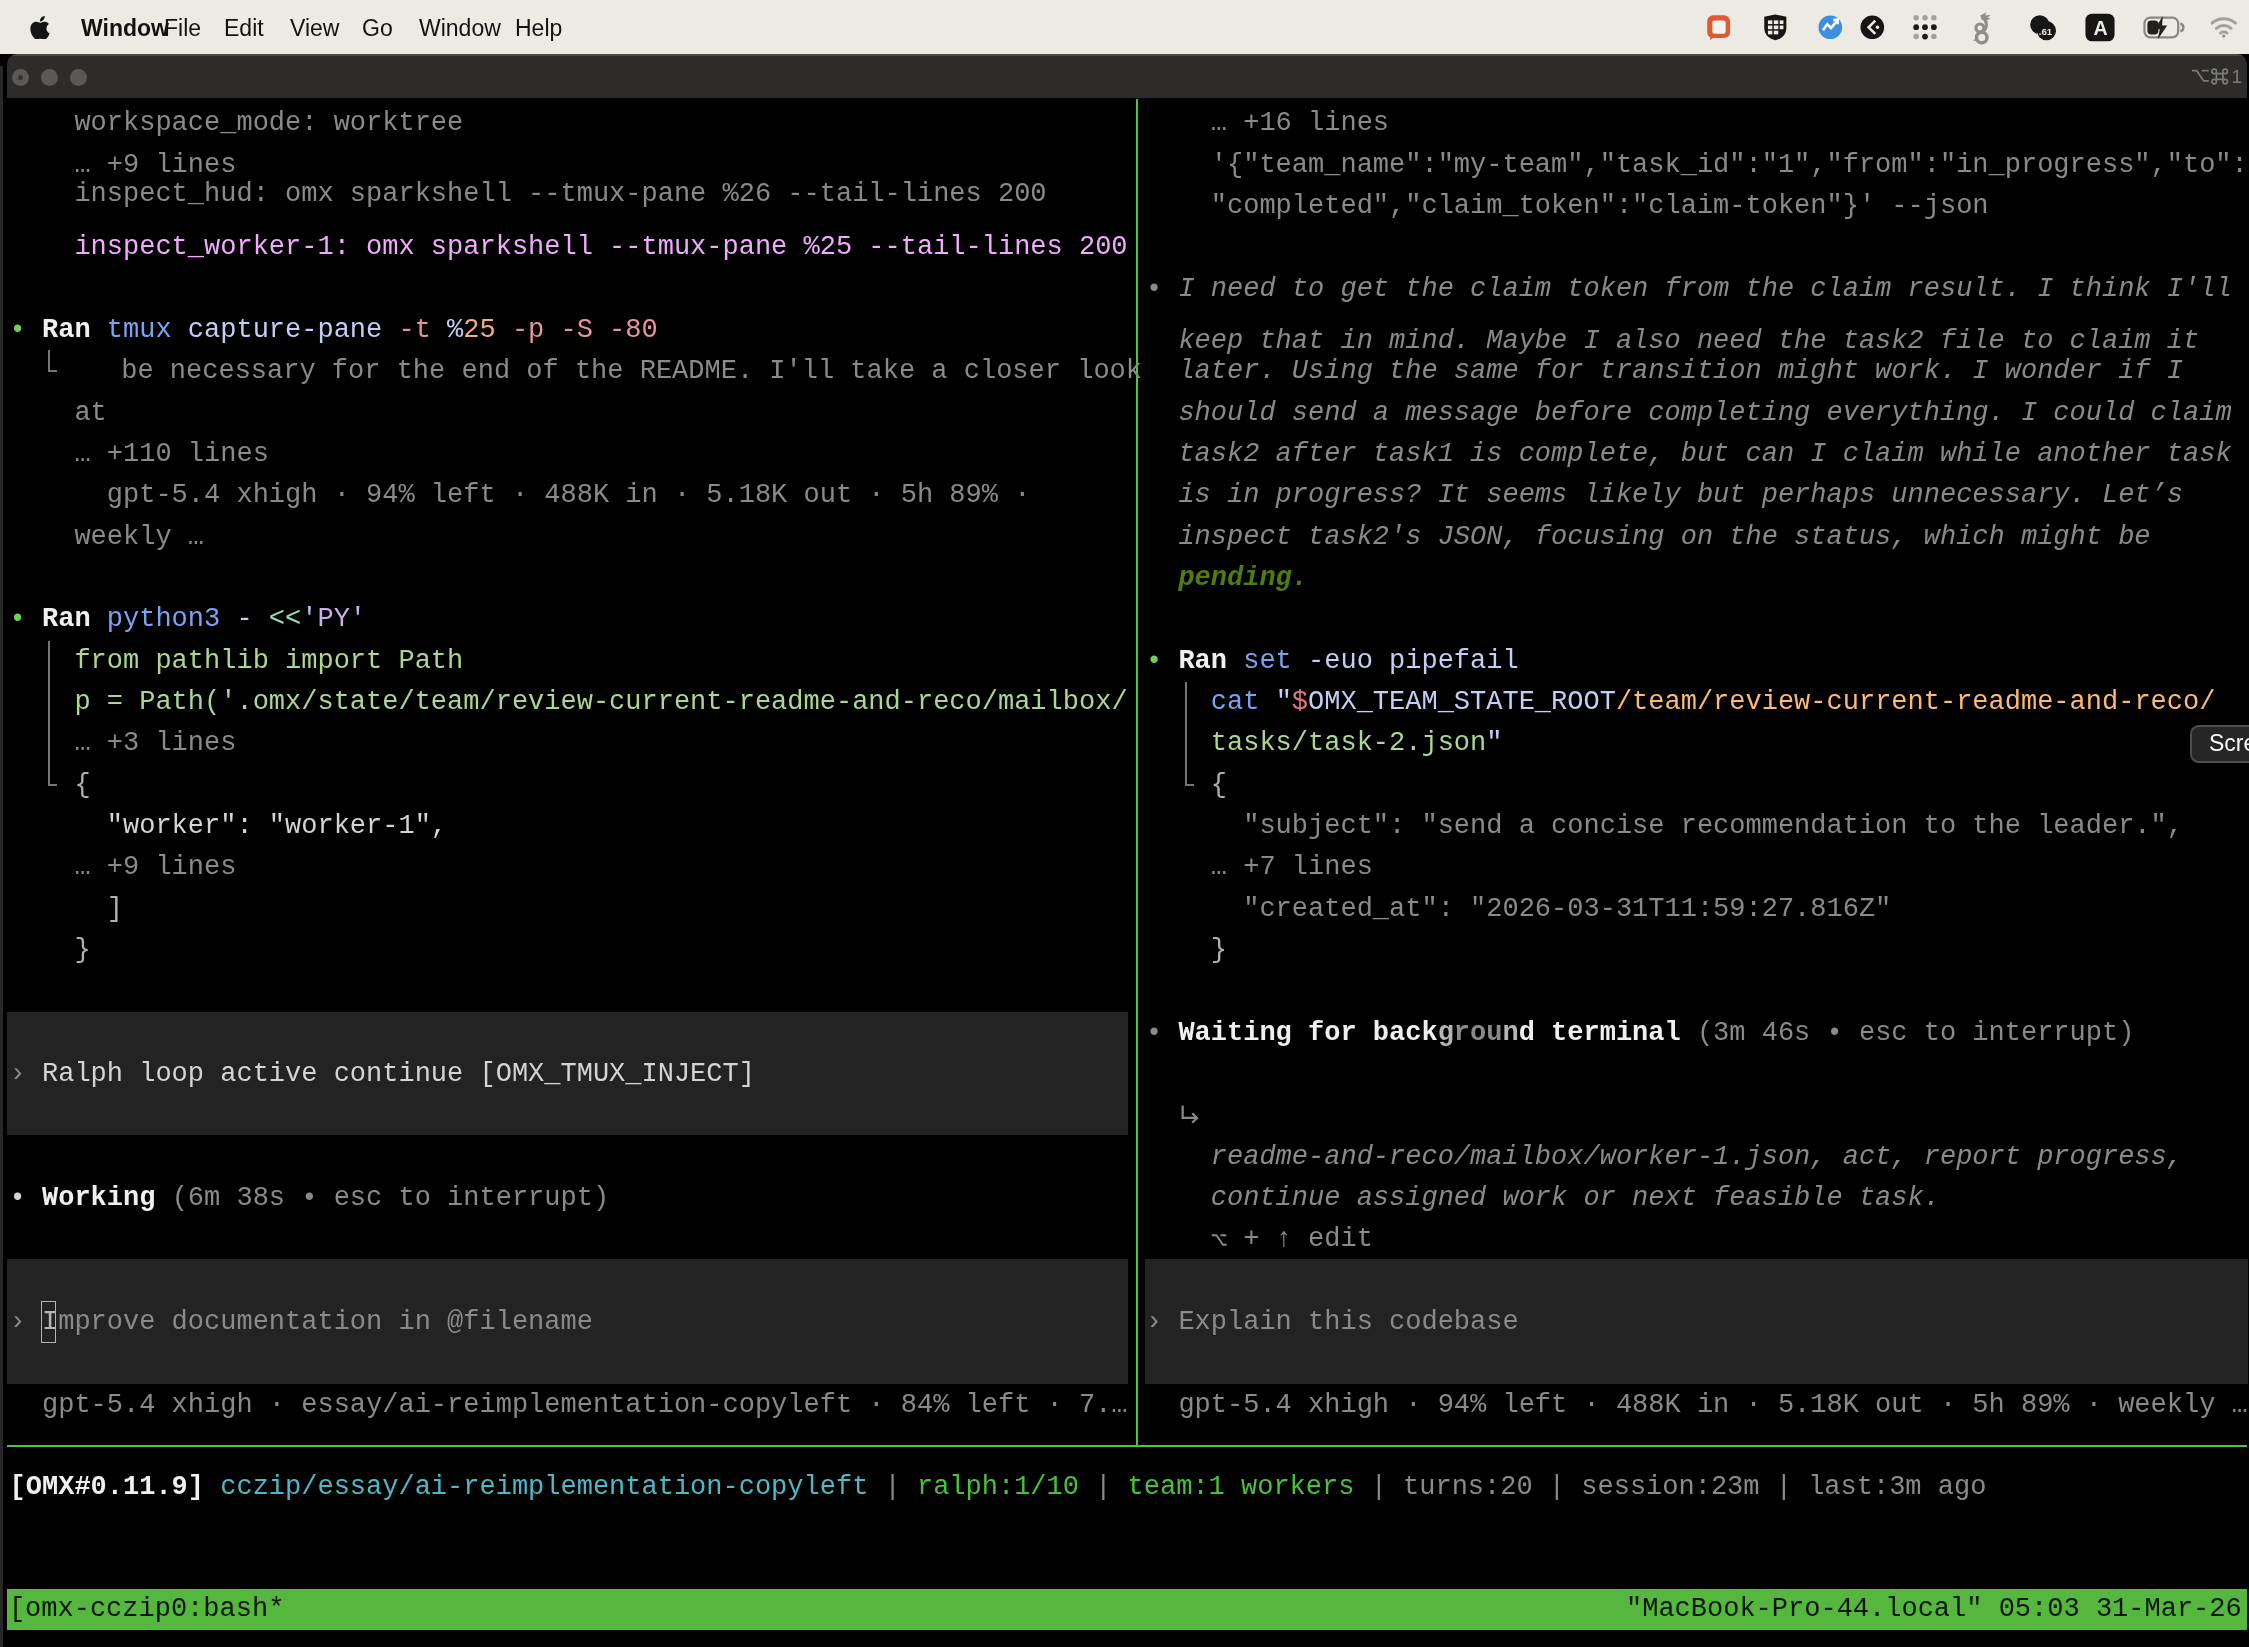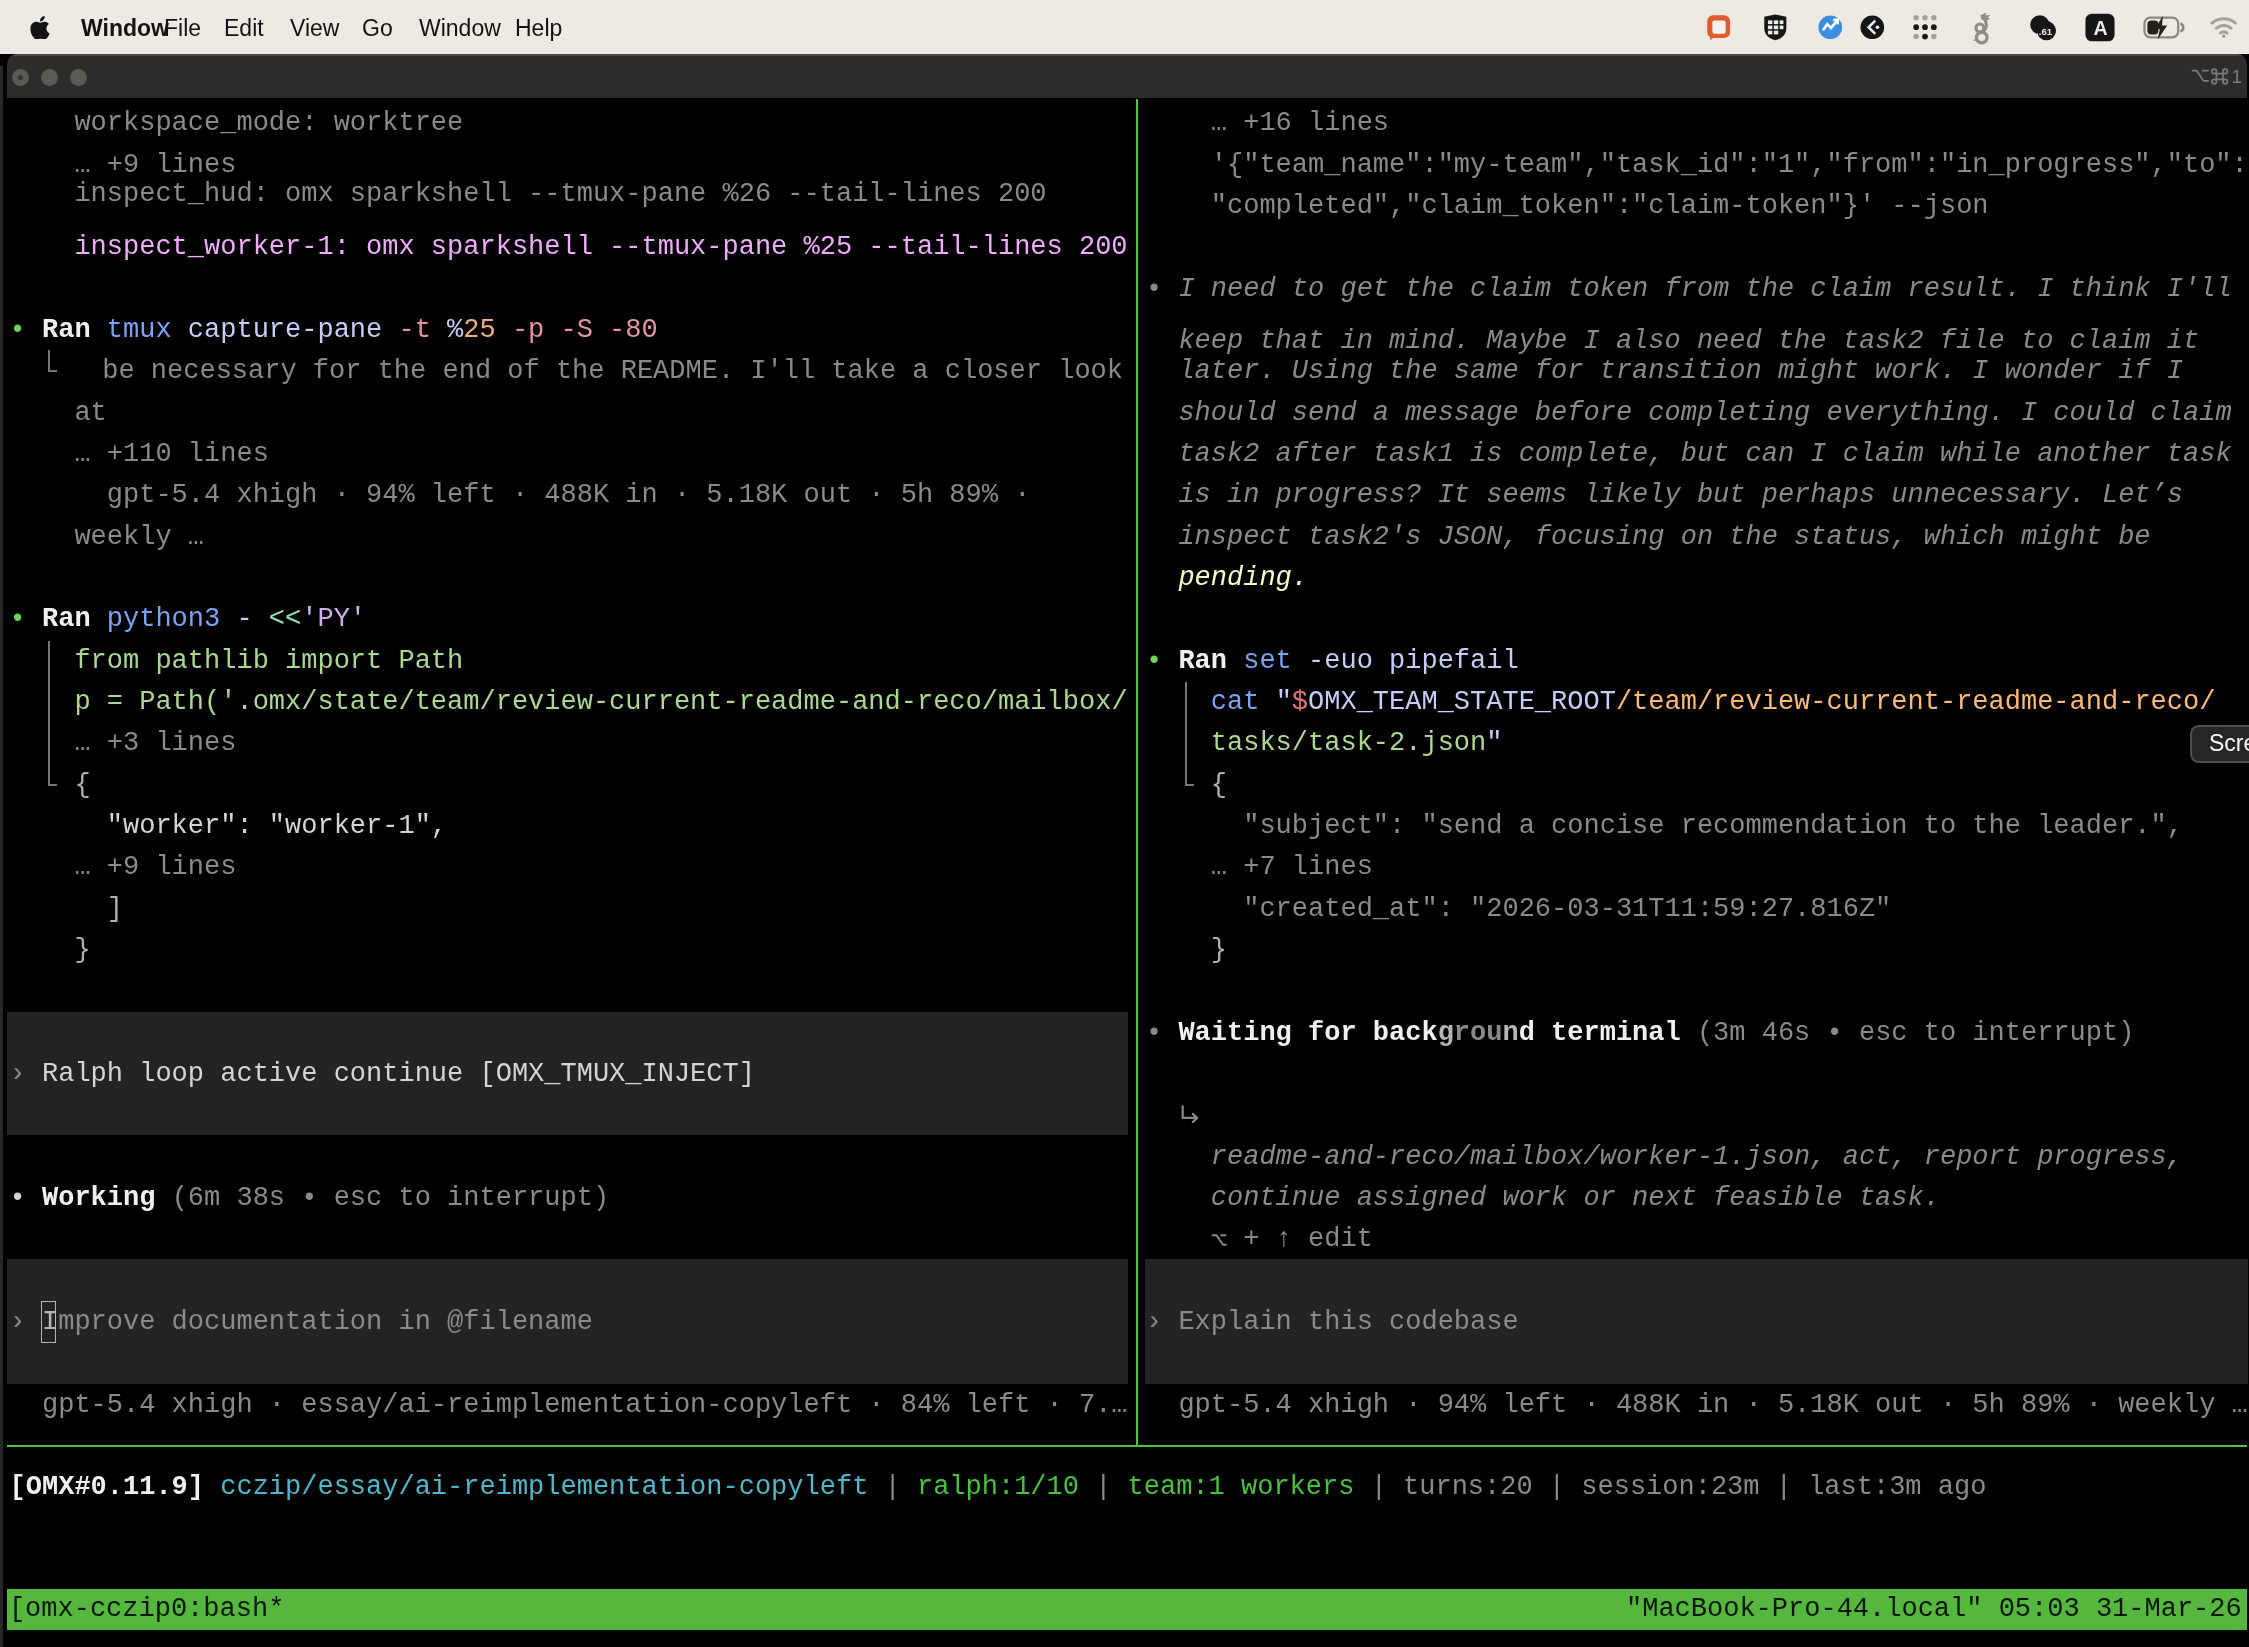--- a/index.html
+++ b/index.html
@@ -139,21 +139,21 @@
   <path d="M34.5 9 h9 M34.5 17 h9 M34.5 9 v8 M43.5 9 v8"></path>
  </g>
  <text x="55" y="22" font-family="Liberation Sans" font-size="26" fill="#7b7b79">1</text>
 </svg>
 
 <div class="tr" style="left:9.6px;top:103px;"><span style="color:#8a8a8a;">    workspace_mode: worktree</span></div>
 <div class="tr" style="left:9.6px;top:145px;"><span style="color:#8a8a8a;">    … +9 lines</span></div>
 <div class="tr" style="left:9.6px;top:174px;"><span style="color:#8a8a8a;">    inspect_hud: omx sparkshell --tmux-pane %26 --tail-lines 200</span></div>
 <div class="tr" style="left:9.6px;top:227px;"><span style="color:#f0abfc;">    inspect_worker-1: omx sparkshell --tmux-pane %25 --tail-lines 200</span></div>
 <div class="tr" style="left:9.6px;top:310px;"><span style="color:#70d158;">• </span><span style="color:#f0f0f0;font-weight:bold;">Ran</span> <span style="color:#7ba3f3;">tmux</span> <span style="color:#c4cdf6;">capture-pane</span> <span style="color:#e793a0;">-t</span> <span style="color:#c4cdf6;">%</span><span style="color:#efae7b;">25</span> <span style="color:#e793a0;">-p</span> <span style="color:#e793a0;">-S</span> <span style="color:#e793a0;">-80</span></div>
-<div class="tr" style="left:5px;top:351px;">      <span style="color:#8a8a8a;">be necessary for the end of the README. I'll take a closer look</span></div>
+<div class="tr" style="left:24px;top:351px;">      <span style="color:#8a8a8a;">be necessary for the end of the README. I'll take a closer look</span></div>
 <div class="tr" style="left:9.6px;top:393px;"><span style="color:#8a8a8a;">    at</span></div>
 <div class="tr" style="left:9.6px;top:434px;"><span style="color:#8a8a8a;">    … +110 lines</span></div>
 <div class="tr" style="left:9.6px;top:475px;"><span style="color:#8a8a8a;">      gpt-5.4 xhigh · 94% left · 488K in · 5.18K out · 5h 89% ·</span></div>
 <div class="tr" style="left:9.6px;top:517px;"><span style="color:#8a8a8a;">    weekly …</span></div>
 <div class="tr" style="left:9.6px;top:599px;"><span style="color:#70d158;">• </span><span style="color:#f0f0f0;font-weight:bold;">Ran</span> <span style="color:#7ba3f3;">python3</span> <span style="color:#c4cdf6;">-</span> <span style="color:#92e2c0;">&lt;&lt;</span><span style="color:#cfaef0;">'PY'</span></div>
 <div class="tr" style="left:9.6px;top:641px;">    <span style="color:#abd791;">from pathlib import Path</span></div>
 <div class="tr" style="left:9.6px;top:682px;">    <span style="color:#abd791;">p = Path('.omx/state/team/review-current-readme-and-reco/mailbox/</span></div>
 <div class="tr" style="left:9.6px;top:723px;">    <span style="color:#8a8a8a;">… +3 lines</span></div>
 <div class="tr" style="left:9.6px;top:765px;">    <span style="color:#b0b0b0;">{</span></div>
 <div class="tr" style="left:9.6px;top:806px;"><span style="color:#d4d4d4;">      "worker": "worker-1",</span></div>
@@ -167,21 +167,21 @@
 <div class="tr" style="left:1146px;top:103px;"><span style="color:#8a8a8a;">    … +16 lines</span></div>
 <div class="tr" style="left:1146px;top:145px;"><span style="color:#8a8a8a;">    '{"team_name":"my-team","task_id":"1","from":"in_progress","to":</span></div>
 <div class="tr" style="left:1146px;top:186px;"><span style="color:#8a8a8a;">    "completed","claim_token":"claim-token"}' --json</span></div>
 <div class="tr" style="left:1146px;top:269px;"><span style="color:#8a8a8a;">• </span><span style="color:#8a8a8a;font-style:italic;">I need to get the claim token from the claim result. I think I'll</span></div>
 <div class="tr" style="left:1146px;top:310px;margin-top:11px;">  <span style="color:#8a8a8a;font-style:italic;">keep that in mind. Maybe I also need the task2 file to claim it</span></div>
 <div class="tr" style="left:1146px;top:351px;">  <span style="color:#8a8a8a;font-style:italic;">later. Using the same for transition might work. I wonder if I</span></div>
 <div class="tr" style="left:1146px;top:393px;">  <span style="color:#8a8a8a;font-style:italic;">should send a message before completing everything. I could claim</span></div>
 <div class="tr" style="left:1146px;top:434px;">  <span style="color:#8a8a8a;font-style:italic;">task2 after task1 is complete, but can I claim while another task</span></div>
 <div class="tr" style="left:1146px;top:475px;">  <span style="color:#8a8a8a;font-style:italic;">is in progress? It seems likely but perhaps unnecessary. Let’s</span></div>
 <div class="tr" style="left:1146px;top:517px;">  <span style="color:#8a8a8a;font-style:italic;">inspect task2's JSON, focusing on the status, which might be</span></div>
-<div class="tr" style="left:1146px;top:558px;">  <span style="color:#fef9c3;font-style:italic;">pending.</span></div>
+<div class="tr" style="left:1146px;top:558px;">  <span style="color:#4d7c0f;font-style:italic;font-weight:bold;">pending.</span></div>
 <div class="tr" style="left:1146px;top:641px;"><span style="color:#70d158;">• </span><span style="color:#f0f0f0;font-weight:bold;">Ran</span> <span style="color:#7ba3f3;">set</span> <span style="color:#c4cdf6;">-euo</span> <span style="color:#c4cdf6;">pipefail</span></div>
 <div class="tr" style="left:1146px;top:682px;">    <span style="color:#7ba3f3;">cat</span> <span style="color:#c4cdf6;">"</span><span style="color:#e4727e;">$</span><span style="color:#c4cdf6;">OMX_TEAM_STATE_ROOT</span><span style="color:#fdba74;">/team/review-current-readme-and-reco/</span></div>
 <div class="tr" style="left:1146px;top:723px;">    <span style="color:#abd791;">tasks/task-2.json</span><span style="color:#c4cdf6;">"</span></div>
 <div class="tr" style="left:1146px;top:765px;">    <span style="color:#b0b0b0;">{</span></div>
 <div class="tr" style="left:1146px;top:806px;"><span style="color:#8a8a8a;">      "subject": "send a concise recommendation to the leader.",</span></div>
 <div class="tr" style="left:1146px;top:847px;"><span style="color:#8a8a8a;">    … +7 lines</span></div>
 <div class="tr" style="left:1146px;top:889px;"><span style="color:#8a8a8a;">      "created_at": "2026-03-31T11:59:27.816Z"</span></div>
 <div class="tr" style="left:1146px;top:930px;">    <span style="color:#b0b0b0;">}</span></div>
 <div class="tr" style="left:1146px;top:1013px;"><span style="color:#8a8a8a;">• </span><span style="color:#f0f0f0;font-weight:bold;">Waiting for back</span><span style="color:#b5b5b5;font-weight:bold;">g</span><span style="color:#8a8a8a;font-weight:bold;">rou</span><span style="color:#b5b5b5;font-weight:bold;">n</span><span style="color:#f0f0f0;font-weight:bold;">d terminal</span> <span style="color:#8a8a8a;">(3m 46s • esc to interrupt)</span></div>
 <div class="tr" style="left:1146px;top:1095px;"><span style="color:#8a8a8a;">    </span></div>

